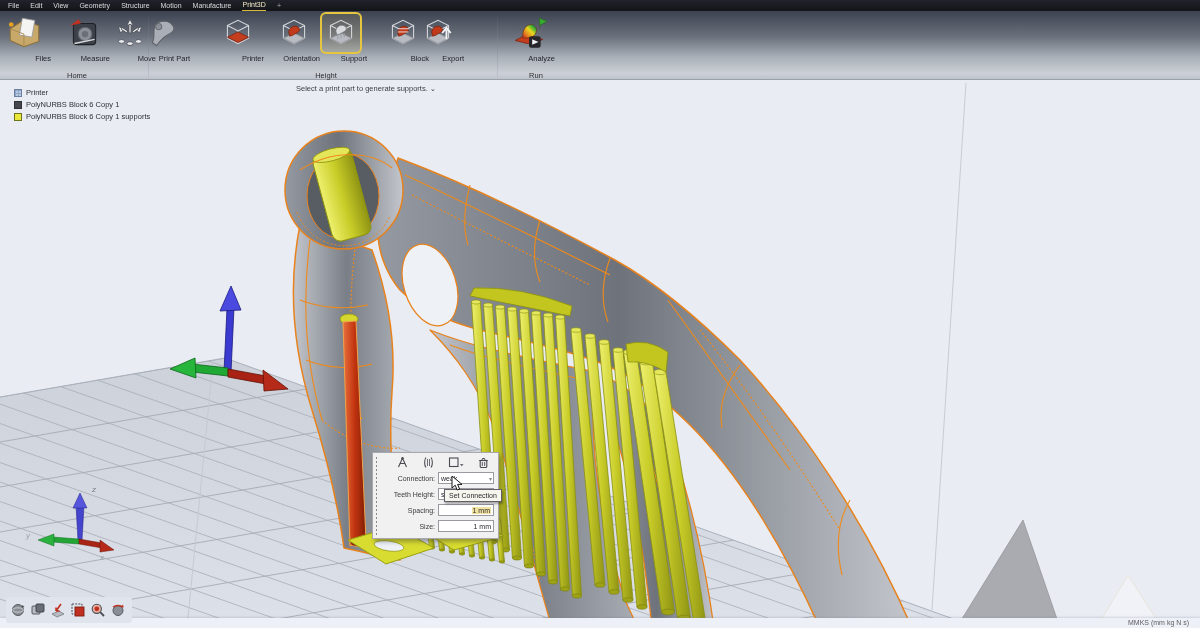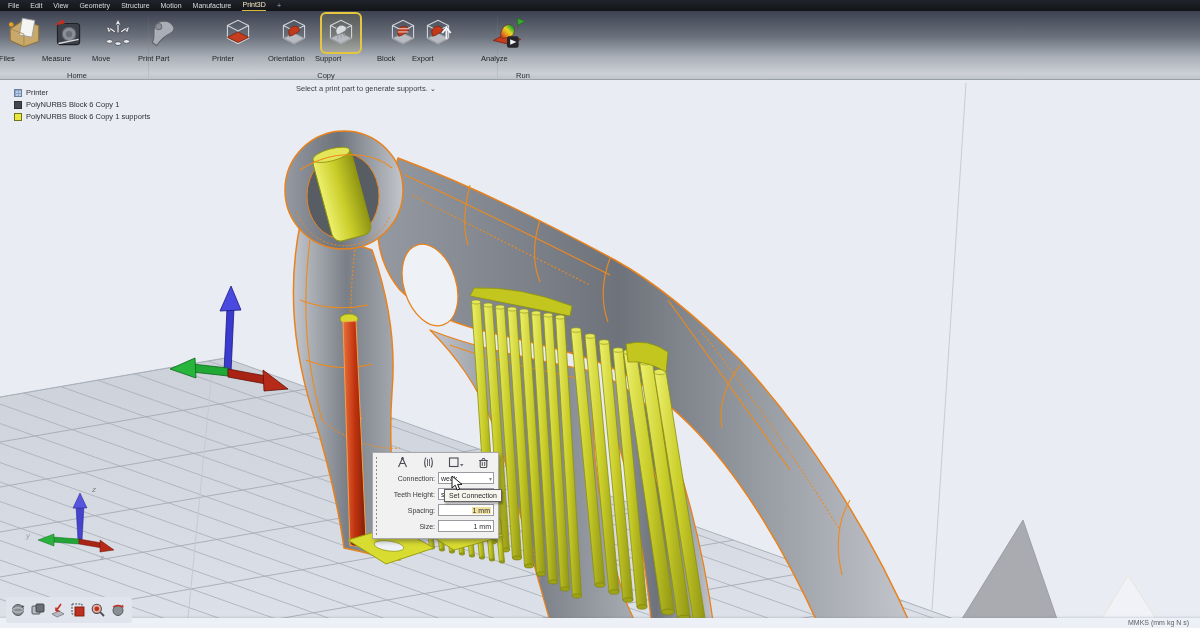--- a/index.html
+++ b/index.html
@@ -12,21 +12,21 @@
     background:linear-gradient(#20232a,#121418); display:flex; align-items:center;
     gap:11px; padding-left:8px; z-index:30; }
   .menu-item { font-size:7px; color:#d8dade; cursor:default; line-height:10px; }
   .menu-item.active { color:#f5ecc8; border-bottom:1px solid #d8b93c; }
   .menu-plus { color:#9aa0a8; font-size:8px; }
 
   
   #ribbon { position:absolute; left:0; top:11px; width:1200px; height:69px;
     background:linear-gradient(#3c4250 0%, #6b717c 38%, #aab0b8 68%, #ccd0d6 92%, #bfc3ca 100%);
     border-bottom:1px solid #9aa0aa; z-index:29; }
-  .ribbon-btn { position:absolute; top:3px; width:52px; text-align:left;
+  .ribbon-btn { position:absolute; top:3px; width:52px; text-align:right;
     transform:translateX(-50%); }
   .ribbon-btn .iconbox { width:38px; height:38px; margin:0 auto; display:flex;
     align-items:center; justify-content:center; border-radius:4px; }
   .ribbon-btn.selected .iconbox { box-shadow:0 0 0 2px #e6c63e; background:rgba(240,220,120,.12); }
   .ribbon-label { font-size:7.5px; color:#23252a; margin-top:2px; white-space:nowrap; }
   .group-label { position:absolute; top:60px; transform:translateX(-50%);
     font-size:7.5px; color:#2c2e33; }
   .ribbon-sep { position:absolute; top:6px; width:1px; height:62px;
     background:linear-gradient(#555a66,#b9bec6); opacity:.6; }
 
@@ -350,34 +350,34 @@
           <svg class="ric" width="36" height="36" viewBox="0 0 34 34">
         <path d="M3,13 L14,6 L30,10 L30,25 L16,30 L3,24 Z" fill="#c9a96a" stroke="#8a6f3c" stroke-width="1"></path>
         <rect x="13" y="4" width="12" height="16" fill="#f4f4f2" stroke="#999" stroke-width="0.8" transform="rotate(10 19 12)"></rect>
         <path d="M3,13 L16,18 L16,30" fill="none" stroke="#a5854a" stroke-width="0.8"></path>
         <circle cx="4" cy="9" r="2.2" fill="#e8a020"></circle>
           </svg>
         </div>
       <div class="ribbon-label">Files</div>
     </div>
 
-    <div class="ribbon-btn" style="left:68px">
+    <div class="ribbon-btn" style="left:84px">
       <div class="iconbox">
           <svg class="ric" width="36" height="36" viewBox="0 0 34 34">
         <rect x="7" y="8" width="21" height="20" rx="3" fill="#3c4048" stroke="#1e2026" stroke-width="1"></rect>
         <circle cx="18" cy="18" r="6.5" fill="#8a8e96" stroke="#5c6068" stroke-width="1"></circle>
         <circle cx="18" cy="18" r="3" fill="#6a6e76"></circle>
         <path d="M4,10 L12,4 L14,8 Z" fill="#c03020"></path>
         <path d="M8,27 L27,23" stroke="#d8dade" stroke-width="1.4"></path>
           </svg>
         </div>
       <div class="ribbon-label">Measure</div>
     </div>
 
-    <div class="ribbon-btn" style="left:118px">
+    <div class="ribbon-btn" style="left:130px">
       <div class="iconbox">
           <svg class="ric" width="36" height="36" viewBox="0 0 34 34">
         <g stroke="#4a4d54" stroke-width="0.8" fill="#e8eaee">
           <polygon points="17,4 14,10 20,10"></polygon>
               <rect x="16" y="9" width="2" height="8"></rect>
           <polygon points="6,11 8,17 12,13"></polygon>
               <rect x="9" y="13.4" width="6" height="2" transform="rotate(35 12 14)"></rect>
           <polygon points="28,11 26,17 22,13"></polygon>
               <rect x="19" y="13.4" width="6" height="2" transform="rotate(-35 22 14)"></rect>
           <ellipse cx="9" cy="25" rx="3" ry="1.8"></ellipse>
@@ -453,21 +453,21 @@
         <polygon points="7,22 17,17 27,22 17,27" fill="#b8bcc2" stroke="#8a8e94" stroke-width="0.8"></polygon>
         <path d="M11,16 C12,10 19,9 21,13 C22,16 18,17 15,19 L12,20 Z" fill="#c13a1c" stroke="#7e2410" stroke-width="0.8"></path>
         <path d="M25,23 L25,14 M21,17 L25,12 L29,17" fill="none" stroke="#f4f4f6" stroke-width="1.8"></path>
           </svg>
         </div>
       <div class="ribbon-label">Export</div>
     </div>
 
     <div class="ribbon-sep" style="left:497px"></div>
 
-    <div class="ribbon-btn" style="left:507px">
+    <div class="ribbon-btn" style="left:529px">
       <div class="iconbox">
           <svg class="ric" width="36" height="36" viewBox="0 0 34 34">
         <defs>
               <linearGradient id="rain" x1="0" y1="1" x2="1" y2="0">
           <stop offset="0" stop-color="#c02020"></stop>
                 <stop offset=".3" stop-color="#e88a20"></stop>
           <stop offset=".55" stop-color="#e8d820"></stop>
                 <stop offset=".8" stop-color="#30a830"></stop>
           <stop offset="1" stop-color="#2050c0"></stop>
               </linearGradient>
@@ -477,22 +477,22 @@
         <line x1="27" y1="4" x2="27" y2="13" stroke="#555" stroke-width="1"></line>
         <polygon points="27,3 34,6 27,10" fill="#3aa832" stroke="#1e6e1a" stroke-width="0.6"></polygon>
         <rect x="17" y="20" width="11" height="11" rx="2" fill="#26262a"></rect>
         <polygon points="20,23 26,25.5 20,28" fill="#f2f2f4"></polygon>
           </svg>
         </div>
       <div class="ribbon-label">Analyze</div>
     </div>
 
     <div class="group-label" style="left:77px">Home</div>
-    <div class="group-label" style="left:326px">Copy</div>
-    <div class="group-label" style="left:523px">Run</div>
+    <div class="group-label" style="left:326px">Height</div>
+    <div class="group-label" style="left:536px">Run</div>
   </div>
 
   <div id="legend">
     <div class="legend-row">
       <span class="legend-swatch sw-printer"></span>
       <span class="legend-label">Printer</span>
     </div>
     <div class="legend-row">
       <span class="legend-swatch sw-block"></span>
       <span class="legend-label">PolyNURBS Block 6 Copy 1</span>

